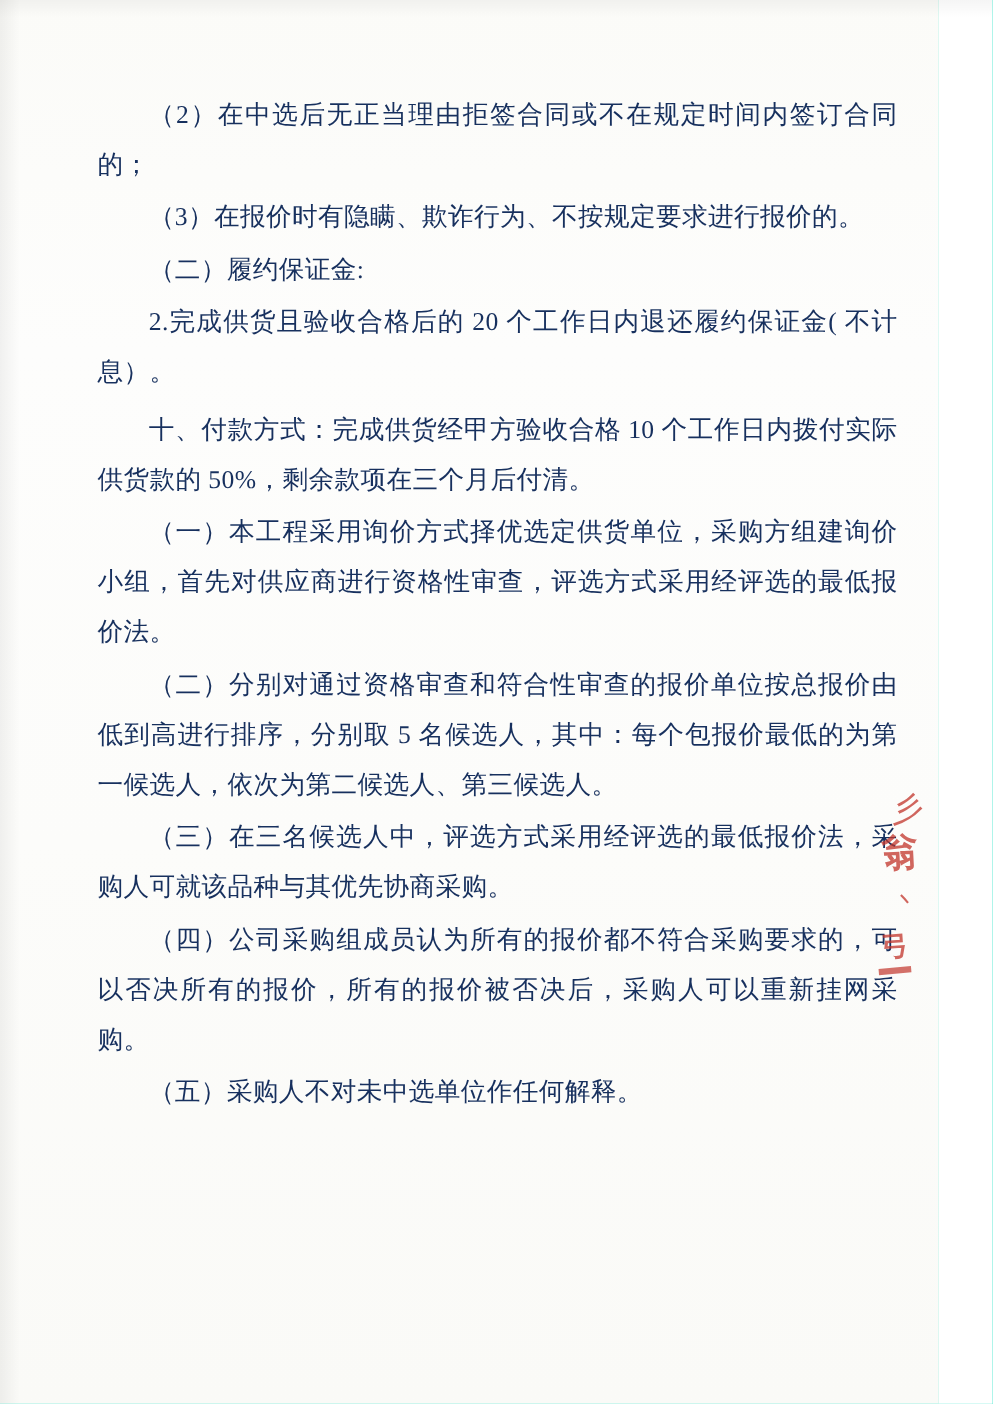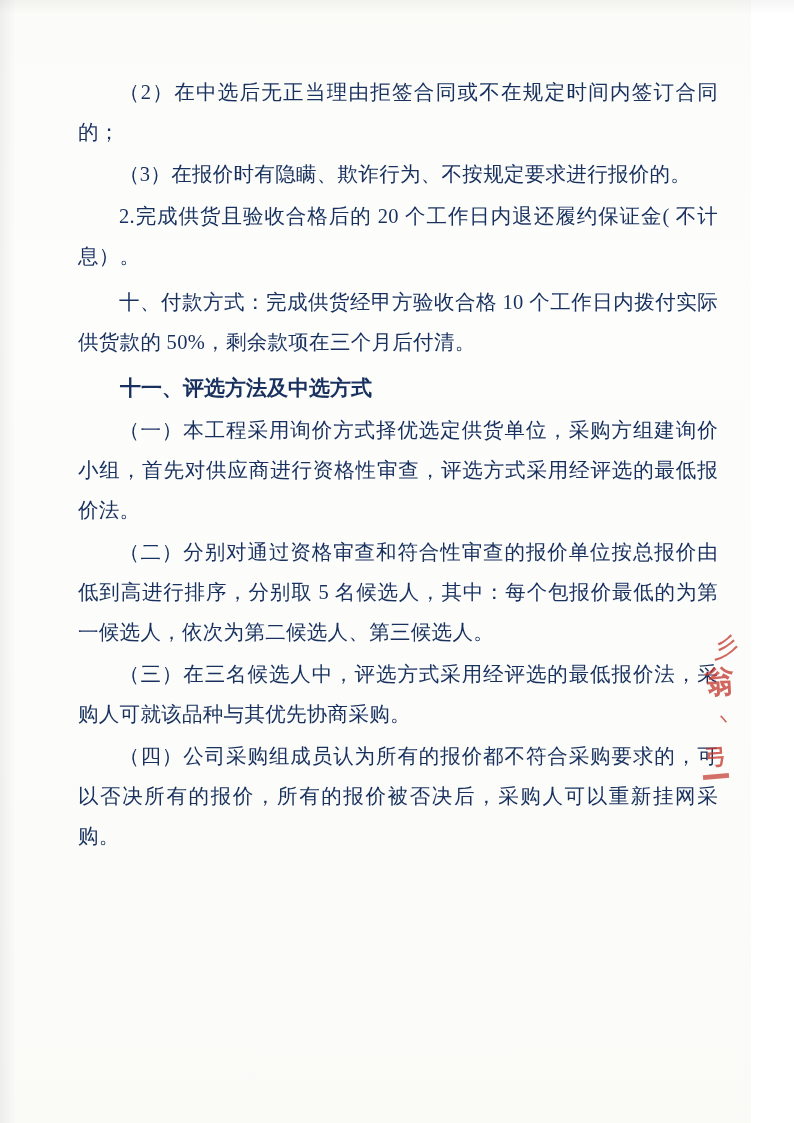--- a/index.html
+++ b/index.html
@@ -127,36 +127,37 @@
   <div class="paper-tint"></div>
   <div class="edge-shadow-left"></div>
   <div class="edge-shadow-top"></div>
 
   <div class="content">
 
     <p class="para indent">（2）在中选后无正当理由拒签合同或不在规定时间内签订合同的；</p>
 
     <p class="para indent">（3）在报价时有隐瞒、欺诈行为、不按规定要求进行报价的。</p>
 
+    <p class="para indent">（二）履约保证金:</p>
 
 
     <p class="para indent">2.完成供货且验收合格后的 20 个工作日内退还履约保证金( 不计息）。</p>
 
     <p class="para indent gap-top"><span class="bold">十、付款方式：</span><span class="bold">完成供货经甲方验收合格 10 个工作日内拨付实际供货款的 50%，剩余款项在三个月后付清。</span></p>
 
-    <p class="heading gap-top">十一、评选方法及中选方式</p>
 
     <p class="para indent">（一）本工程采用询价方式择优选定供货单位，采购方组建询价小组，首先对供应商进行资格性审查，评选方式采用经评选的最低报价法。</p>
 
     <p class="para indent">（二）分别对通过资格审查和符合性审查的报价单位按总报价由低到高进行排序，分别取 5 名候选人，其中：每个包报价最低的为第一候选人，依次为第二候选人、第三候选人。</p>
 
     <p class="para indent">（三）在三名候选人中，评选方式采用经评选的最低报价法，采购人可就该品种与其优先协商采购。</p>
 
     <p class="para indent">（四）公司采购组成员认为所有的报价都不符合采购要求的，可以否决所有的报价，所有的报价被否决后，采购人可以重新挂网采购。</p>
 
+    <p class="para indent">（五）采购人不对未中选单位作任何解释。</p>
 
 
   </div>
 
   <div class="stamp">
     <span class="stamp-mark stamp-m1">彡</span>
     <span class="stamp-mark stamp-m2">翁</span>
     <span class="stamp-mark stamp-m3">丶</span>
     <span class="stamp-mark stamp-m4">弓</span>
     <span class="stamp-bar"></span>

